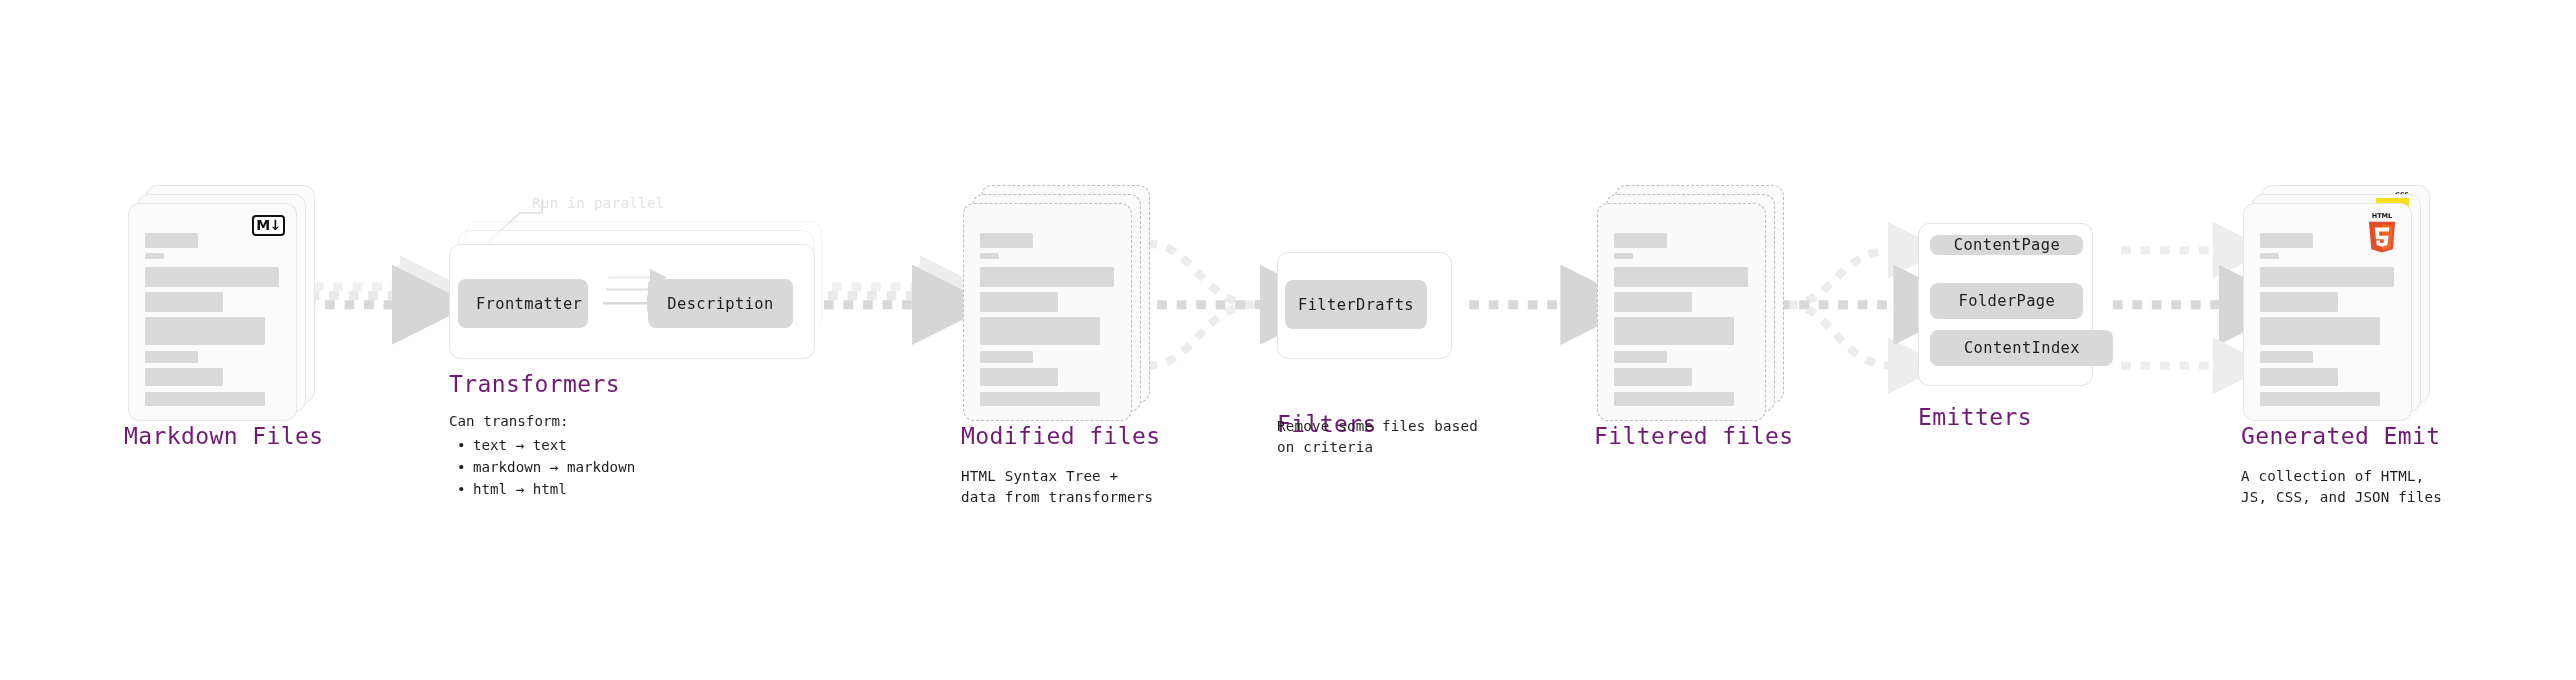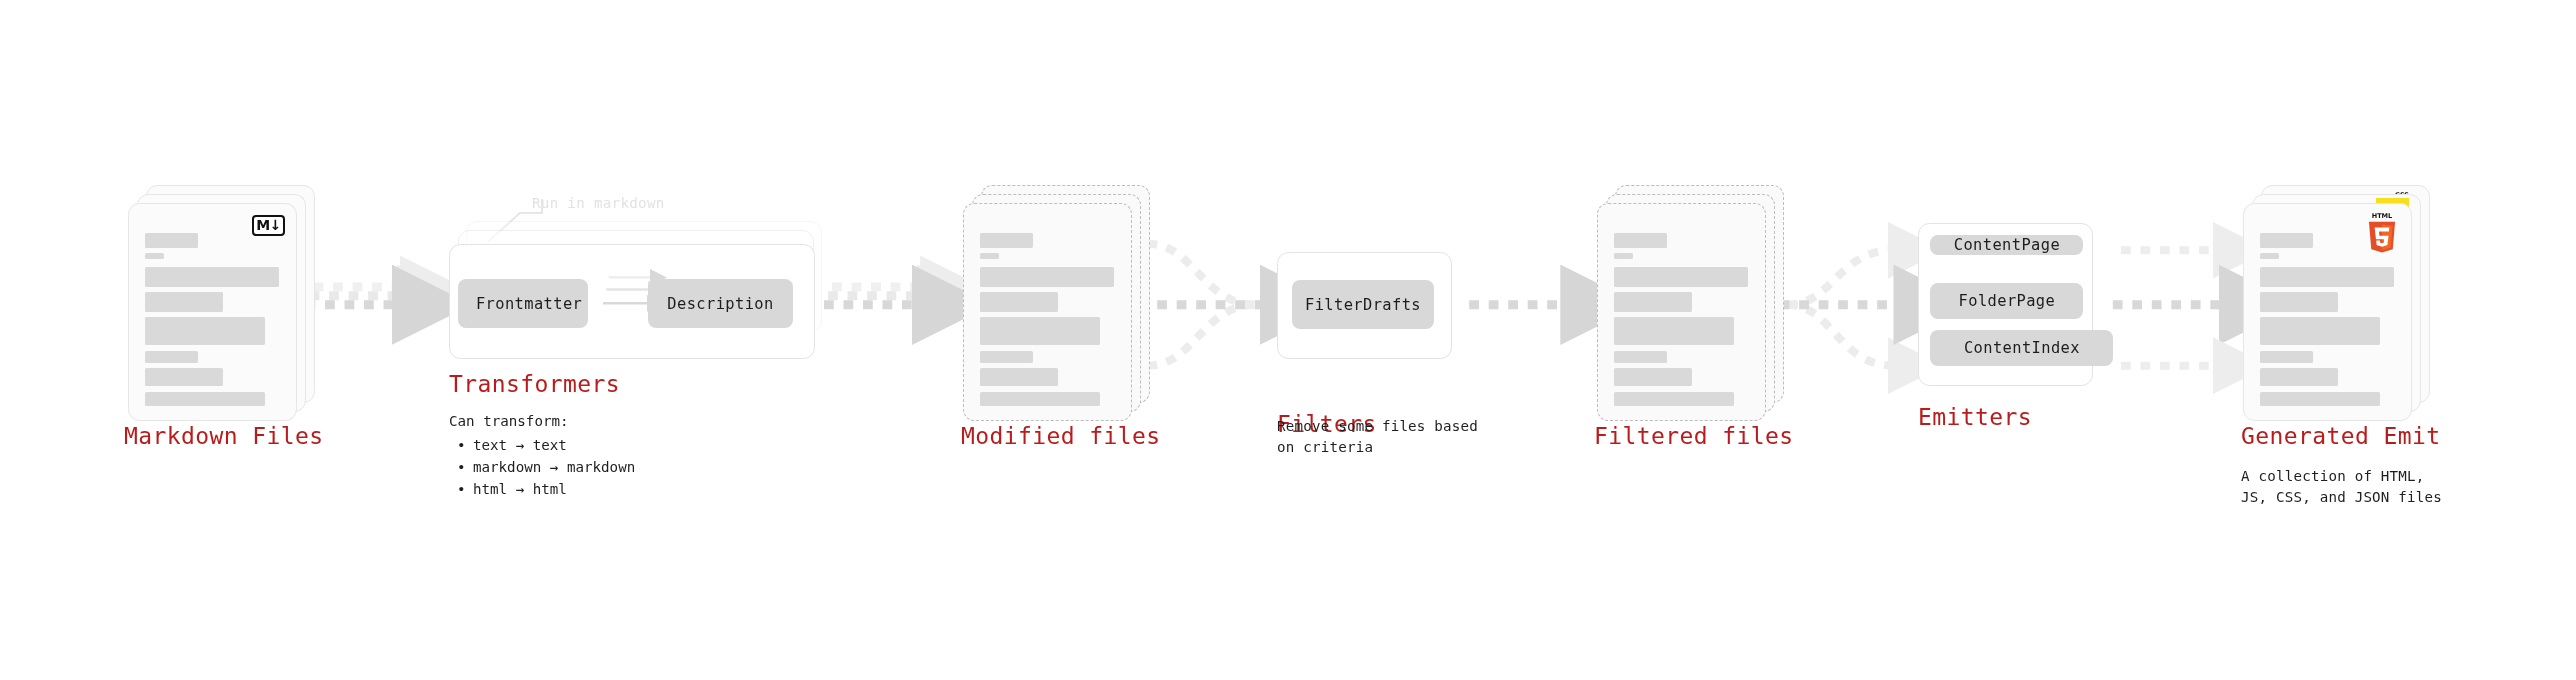--- a/index.html
+++ b/index.html
@@ -93,21 +93,21 @@
   }
 
   
   .group.ghost3 { opacity: .34; }
   .group.ghost2 { opacity: .55; }
 
   
   .title {
     position: absolute;
     font-size: 23px;
-    color: #b91c1c;
+    color: #701a75;
     letter-spacing: 0.4px;
     white-space: nowrap;
   }
   .sub {
     position: absolute;
     font-size: 14.2px;
     line-height: 1.45;
     color: #1f1f1f;
     white-space: pre-line;
     letter-spacing: 0.2px;
@@ -208,21 +208,21 @@
           <div class="bar" style="width:120px;height:28px;"></div>
           <div class="bar" style="width:53px;height:11.4px;"></div>
           <div class="bar" style="width:78px;height:18px;"></div>
           <div class="bar" style="width:120px;height:14px;"></div>
         </div>
       </div>
     </div>
   </div>
   <div class="title" style="left:124px; top:423px;">Markdown Files</div>
 
-  <div class="parallel-label" style="left:532px; top:195px;">Run in markdown</div>
+  <div class="parallel-label" style="left:532px; top:195px;">Run in parallel</div>
 
   <div class="group ghost3" style="left:466px; top:221px; width:356px; height:111px;">
     <div class="chip" style="left:23px; top:23px; width:106px; height:47px; background:#ececec;"></div>
     <div class="chip" style="left:210px; top:23px; width:106px; height:47px; background:#ececec;"></div>
   </div>
   <div class="group ghost2" style="left:458px; top:230px; width:356px; height:111px;">
     <div class="chip" style="left:14.6px; top:23px; width:107px; height:47px; background:#e6e6e6;"></div>
     <div class="chip" style="left:205px; top:23px; width:107px; height:47px; background:#e6e6e6;"></div>
   </div>
 
@@ -259,23 +259,25 @@
           <div class="bar" style="width:78px;height:19.5px;"></div>
           <div class="bar" style="width:120px;height:28px;"></div>
           <div class="bar" style="width:53px;height:11.4px;"></div>
           <div class="bar" style="width:78px;height:18px;"></div>
           <div class="bar" style="width:120px;height:14px;"></div>
         </div>
       </div>
     </div>
   </div>
   <div class="title" style="left:961px; top:423px;">Modified files</div>
+  <div class="sub" style="left:961px; top:466px;">HTML Syntax Tree +
+data from transformers</div>
 
   <div class="group" style="left:1277px; top:252px; width:175px; height:107px;">
-    <div class="chip" style="left:14px; top:27px; width:142px; height:49px;">FilterDrafts</div>
+    <div class="chip" style="left:7px; top:27px; width:142px; height:49px;">FilterDrafts</div>
   </div>
   <div class="title" style="left:1277px; top:377px;margin-top:34px;">Filters</div>
   <div class="sub" style="left:1277px; top:416px;">Remove some files based
 on criteria</div>
 
   <div class="node" style="left:1597px; top:203px;">
     <div style="position:relative; width:187px; height:236px;">
       <div class="doc dashed l3"></div>
       <div class="doc dashed l2"></div>
       <div class="doc dashed l1">

